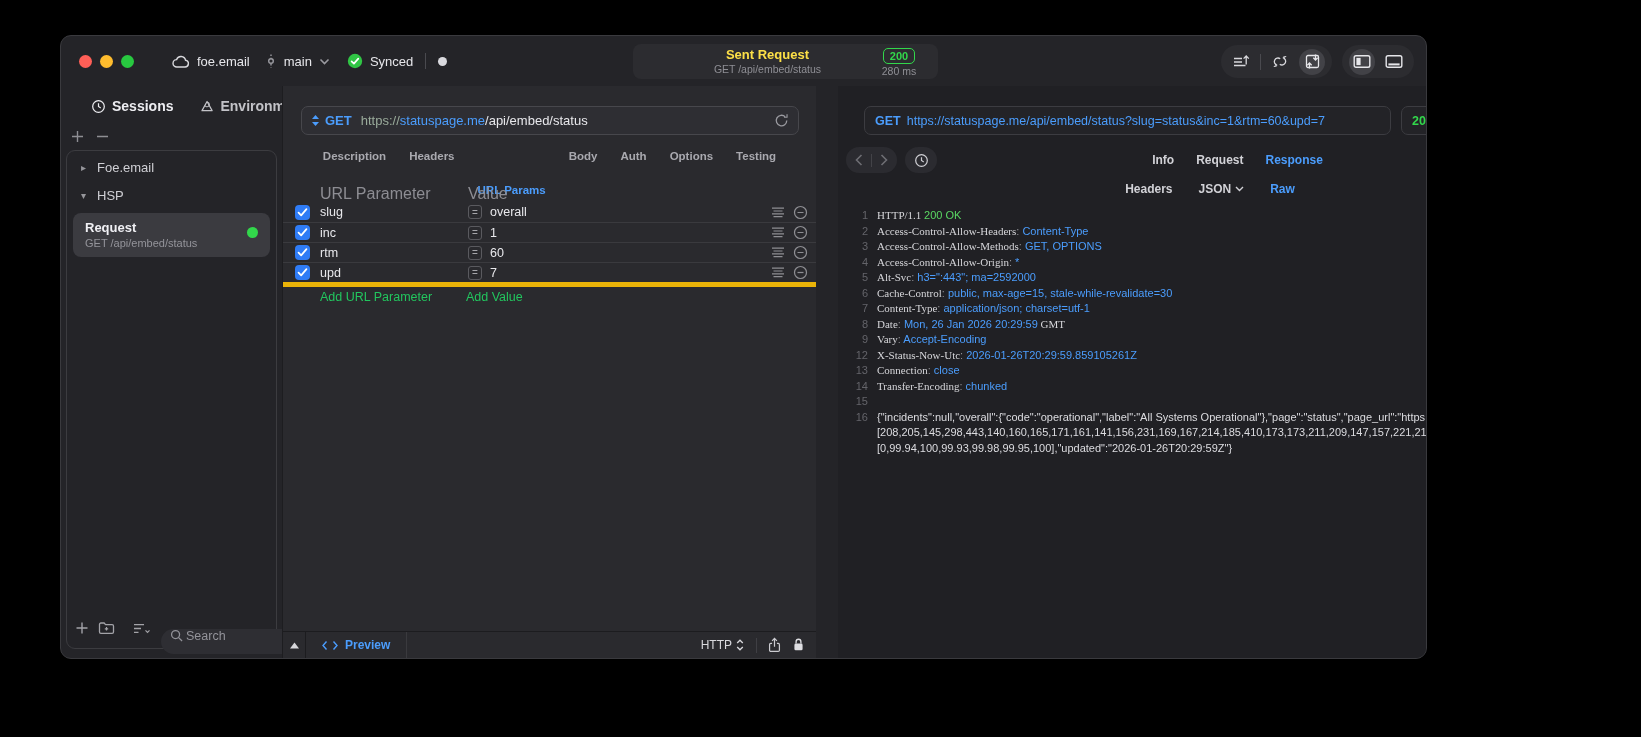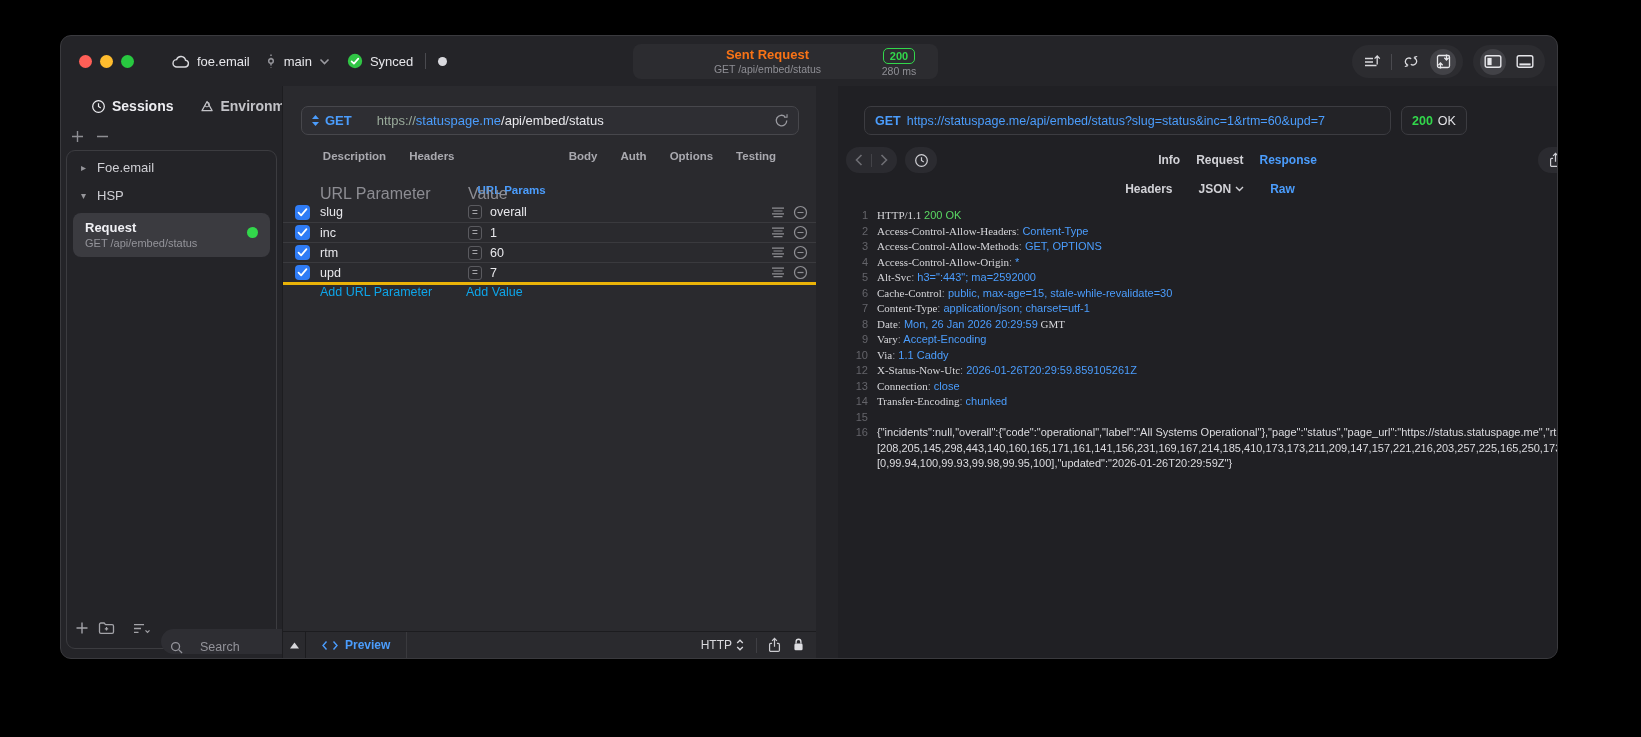--- a/index.html
+++ b/index.html
@@ -4,35 +4,35 @@
 <style>
   :root{
     --accent-blue:#4b9dfd;
     --status-green:#32d74b;
     --checkbox-blue:#2f7cf6;
     --scheme-green:#9aab9b;
   }
   *{box-sizing:border-box;margin:0;padding:0;font-family:"Liberation Sans","DejaVu Sans",sans-serif;}
   html,body{background:#000;}
   .stage{position:relative;width:1641px;height:737px;background:#000;overflow:hidden;}
-  .window{position:absolute;left:60px;top:35px;width:1498px;height:624px;background:#242428;border:1px solid #3a3a3e;border-radius:11px;overflow:hidden;}
+  .window{position:absolute;left:60px;top:35px;width:1367px;height:624px;background:#242428;border:1px solid #3a3a3e;border-radius:11px;overflow:hidden;}
 
   
   .titlebar{position:absolute;left:0;top:0;right:0;height:50px;}
   .traffic{position:absolute;left:18px;top:19px;display:flex;gap:8px;}
   .tl{width:13px;height:13px;border-radius:50%;}
   .tl.red{background:#ff5f57;} .tl.yellow{background:#febc2e;} .tl.green{background:#28c840;}
   .tb-left{position:absolute;left:110px;top:0;height:50px;display:flex;align-items:center;gap:7px;color:#e6e6ea;font-size:13px;}
   .tb-left .sepbar{width:1px;height:16px;background:#4a4a4f;margin:0 5px;}
   .rec-dot{width:9px;height:9px;border-radius:50%;background:#d9d9de;}
   .ic{display:inline-flex;align-items:center;justify-content:center;}
   .ic svg{display:block;}
   .tb-center{position:absolute;left:572px;top:8px;width:305px;height:35px;background:#2c2c30;border-radius:8px;display:flex;align-items:center;}
   .tb-texts{flex:1;text-align:center;line-height:1.15;padding-left:34px;}
-  .tb-title{font-size:13px;font-weight:bold;color:#f97316;}
+  .tb-title{font-size:13px;font-weight:bold;color:#fde047;}
   .tb-sub{font-size:10.5px;color:#8f8f95;}
   .tb-status{width:70px;text-align:center;padding-right:8px;}
   .badge-200{display:inline-block;font-size:11px;font-weight:bold;color:var(--status-green);border:1px solid var(--status-green);border-radius:5px;padding:0 6px;line-height:14px;}
   .tb-dur{font-size:10.5px;color:#8f8f95;margin-top:1px;}
   .tb-right{position:absolute;right:12px;top:9px;display:flex;gap:10px;}
   .tb-pill{height:33px;background:#2c2c30;border-radius:17px;display:flex;align-items:center;padding:0 7px;gap:6px;color:#d8d8dc;}
   .tb-pill .sepbar{width:1px;height:16px;background:#4a4a4f;}
   .circle-btn{width:26px;height:26px;border-radius:50%;display:flex;align-items:center;justify-content:center;}
   .circle-btn.active{background:#424247;}
   .flat-btn{width:26px;height:26px;display:flex;align-items:center;justify-content:center;}
@@ -45,21 +45,21 @@
   .sb-actions{position:absolute;left:10px;top:44px;display:flex;gap:12px;color:#8e8e93;}
   .sb-box{position:absolute;left:5px;right:5px;top:64px;bottom:9px;border:1px solid #3c3c40;border-radius:9px;}
   .tree-item{display:flex;align-items:center;gap:7px;padding:9px 12px 4px 14px;font-size:13px;color:#cfcfd4;}
   .tree-chev{color:#96969b;font-size:10px;width:9px;}
   .request-card{margin:6px 6px 0;background:#3b3b40;border-radius:8px;padding:7px 12px 8px;position:relative;}
   .rc-title{font-size:13px;font-weight:bold;color:#f0f0f4;}
   .rc-sub{font-size:11px;color:#94949a;margin-top:2px;}
   .rc-dot{position:absolute;right:12px;top:14px;width:11px;height:11px;border-radius:50%;background:var(--status-green);}
   .sb-bottom{position:absolute;left:8px;right:8px;bottom:6px;height:28px;display:flex;align-items:center;gap:9px;color:#a3a3a8;}
   .sb-bottom .sepbar{width:1px;height:15px;background:#45454a;}
-  .search-pill{flex:1;height:25px;background:#2e2e33;border-radius:13px;display:flex;align-items:flex-end;gap:17px;padding:0 9px;margin-top:27px;}
+  .search-pill{flex:1;height:25px;background:#2e2e33;border-radius:13px;display:flex;align-items:flex-start;gap:3px;padding:0 9px;margin-top:27px;}
   .search-pill input{flex:1;min-width:0;background:transparent;border:none;outline:none;color:#e6e6ea;font-size:12.5px;}
   .search-pill input::placeholder{color:#93939a;}
 
   
   .mid{position:absolute;left:221px;top:50px;bottom:0;width:534px;background:#2a2a2e;border-left:1px solid #1d1d20;}
   .url-bar{position:absolute;left:18px;right:17px;top:20px;height:29px;border:1px solid #47474c;background:#2e2e33;border-radius:7px;display:flex;align-items:center;padding:0 9px;gap:5px;font-size:13px;}
   .method-get{color:var(--accent-blue);font-weight:bold;}
   .u-scheme{color:var(--scheme-green);} .u-host{color:var(--accent-blue);} .u-path{color:#e8e8ec;}
   .url-refresh{margin-left:auto;color:#9a9aa0;}
   .mid-tabs{position:absolute;left:0;right:0;top:64px;display:flex;justify-content:center;gap:23px;font-size:11.5px;font-weight:bold;color:#a9a9af;}
@@ -68,21 +68,21 @@
   .pt-head{display:flex;color:#8d8d93;font-size:16px;height:16px;align-items:center;}
   .pt-col-name{width:185px;padding-left:37px;}
   .pt-row{display:flex;align-items:center;height:20px;border-top:1px solid #3a3a3e;color:#e8e8ec;}
   .pt-row:first-child{border-top:none;}
   .pt-check{width:15px;height:15px;margin-left:12px;border-radius:4px;background:var(--checkbox-blue);display:flex;align-items:center;justify-content:center;}
   .pt-name{width:158px;padding-left:10px;}
   .eqbox{width:14px;height:14px;border:1px solid #5a5a5f;border-radius:3px;color:#a6a6ab;font-size:10px;display:flex;align-items:center;justify-content:center;}
   .pt-value{flex:1;padding-left:8px;}
   .pt-ham{color:#8e8e93;margin-right:8px;}
   .pt-del{color:#8e8e93;margin-right:8px;}
-  .pt-add{display:flex;height:22px;align-items:flex-start;border-top:3px solid #eab308;color:#0ea5e9;}
+  .pt-add{display:flex;height:22px;align-items:flex-end;border-top:5px solid #eab308;color:#22c55e;}
   .pt-add .a-name{width:183px;padding-left:37px;}
   .mid-footer{position:absolute;left:0;right:0;bottom:0;height:27px;border-top:1px solid #1c1c1f;display:flex;align-items:center;background:#2a2a2e;}
   .collapse-box{width:23px;height:26px;border-right:1px solid #1c1c1f;display:flex;align-items:center;justify-content:center;color:#d6d6da;}
   .preview-zone{display:flex;align-items:center;gap:7px;color:var(--accent-blue);font-size:12px;font-weight:bold;padding:0 16px;height:26px;border-right:1px solid #3a3a3e;}
   .mid-footer .spacer{flex:1;}
   .proto-zone{display:flex;align-items:center;gap:4px;color:#d9d9dd;font-size:12px;margin-right:12px;}
   .mf-ic{color:#cbcbd0;margin-right:11px;}
   .mf-sep{width:1px;height:15px;background:#3f3f44;margin-right:11px;}
 
   
@@ -90,21 +90,21 @@
   .rp-toprow{position:absolute;left:26px;top:20px;display:flex;gap:10px;}
   .resp-url{width:527px;height:29px;border:1px solid #3c3c41;background:#232327;border-radius:7px;display:flex;align-items:center;padding:0 10px;gap:6px;font-size:12.5px;overflow:hidden;white-space:nowrap;}
   .resp-url .u-all{color:var(--accent-blue);}
   .resp-200{height:29px;border:1px solid #3c3c41;background:#232327;border-radius:7px;display:flex;align-items:center;padding:0 10px;gap:5px;font-size:12.5px;}
   .resp-200 .code{color:var(--status-green);font-weight:bold;}
   .resp-200 .txt{color:#e3e3e7;}
   .rp-nav{position:absolute;left:8px;right:10px;top:61px;height:26px;display:flex;align-items:center;}
   .nav-pill{height:26px;background:#2b2b30;border-radius:13px;display:flex;align-items:center;padding:0 9px;gap:8px;color:#6e6e74;font-size:14px;}
   .nav-pill .sepbar{width:1px;height:13px;background:#434348;}
   .clock-pill{height:26px;width:32px;background:#2b2b30;border-radius:13px;display:flex;align-items:center;justify-content:center;color:#cfcfd4;margin-left:8px;}
-  .rp-tabs{flex:1;display:flex;justify-content:center;gap:16px;font-size:12px;font-weight:bold;color:#d2d2d7;}
+  .rp-tabs{flex:1;display:flex;justify-content:center;gap:22px;font-size:12px;font-weight:bold;color:#d2d2d7;}
   .rp-tab.active{color:var(--accent-blue);}
   .share-pill{height:26px;width:34px;background:#2b2b30;border-radius:13px;display:flex;align-items:center;justify-content:center;color:#cfcfd4;}
   .rp-subtabs{position:absolute;left:0;right:0;top:96px;display:flex;justify-content:center;gap:26px;font-size:12px;font-weight:bold;color:#d2d2d7;}
   .rp-subtab{display:flex;align-items:center;gap:4px;}
   .rp-subtab.active{color:var(--accent-blue);}
   .resp-body{position:absolute;left:8px;right:10px;top:122px;bottom:6px;overflow:hidden;font-family:"DejaVu Sans Mono","Liberation Mono",monospace;font-size:11px;line-height:15.5px;}
   .resp-line{display:flex;min-height:15.5px;}
   .ln{flex:none;width:22px;text-align:right;color:#64646a;margin-right:9px;}
   .lc{flex:1;white-space:pre-wrap;overflow-wrap:break-word;}
   .seg-h{color:#d6d6da;font-family:Liberation Serif, serif;} .seg-p{color:#8e8e93;} .seg-v{color:var(--accent-blue);}
@@ -300,21 +300,21 @@
 
     <div class="mid">
       <div class="url-bar">
         <span class="ic">
           <svg width="9" height="13" viewBox="0 0 9 13">
               <path d="M4.5 1L8 5H1z" fill="#4b9dfd"></path>
               <path d="M4.5 12L1 8h7z" fill="#4b9dfd"></path>
             </svg>
         </span>
         <span class="method-get">GET</span>
-        <span style="margin-left:20px">
+        <span style="margin-left:4px">
           <span class="u-scheme">https://</span><span class="u-host">statuspage.me</span><span class="u-path">/api/embed/status</span>
         </span>
         <span class="url-refresh ic">
           <svg width="15" height="15" viewBox="0 0 16 16" fill="none" stroke="#9a9aa0" stroke-width="1.4">
               <path d="M13.6 8a5.6 5.6 0 1 1-1.7-4"></path>
               <path d="M13.9 1.3v3.2h-3.2" stroke-width="1.2"></path>
             </svg>
         </span>
       </div>
 
@@ -561,24 +561,20 @@
           </div>
           <div class="resp-line">
             <span class="ln">8</span>
             <span class="lc"><span class="seg-h">Date</span><span class="seg-p">: </span><span class="seg-v">Mon, 26 Jan 2026 20:29:59</span><span class="seg-h"> GMT</span></span>
           </div>
           <div class="resp-line">
             <span class="ln">9</span>
             <span class="lc"><span class="seg-h">Vary</span><span class="seg-p">: </span><span class="seg-v">Accept-Encoding</span></span>
           </div>
           <div class="resp-line">
-            <span class="ln">10</span>
-            <span class="lc"><span class="seg-h">Via</span><span class="seg-p">: </span><span class="seg-v">1.1 Caddy</span></span>
-          </div>
-          <div class="resp-line">
             <span class="ln">12</span>
             <span class="lc"><span class="seg-h">X-Status-Now-Utc</span><span class="seg-p">: </span><span class="seg-v">2026-01-26T20:29:59.859105261Z</span></span>
           </div>
           <div class="resp-line">
             <span class="ln">13</span>
             <span class="lc"><span class="seg-h">Connection</span><span class="seg-p">: </span><span class="seg-v">close</span></span>
           </div>
           <div class="resp-line">
             <span class="ln">14</span>
             <span class="lc"><span class="seg-h">Transfer-Encoding</span><span class="seg-p">: </span><span class="seg-v">chunked</span></span>

